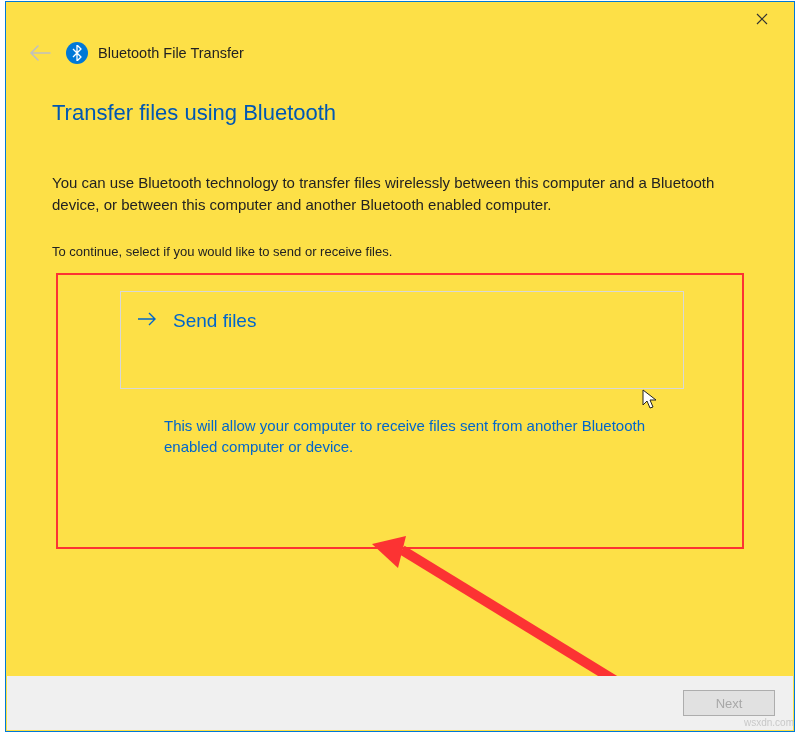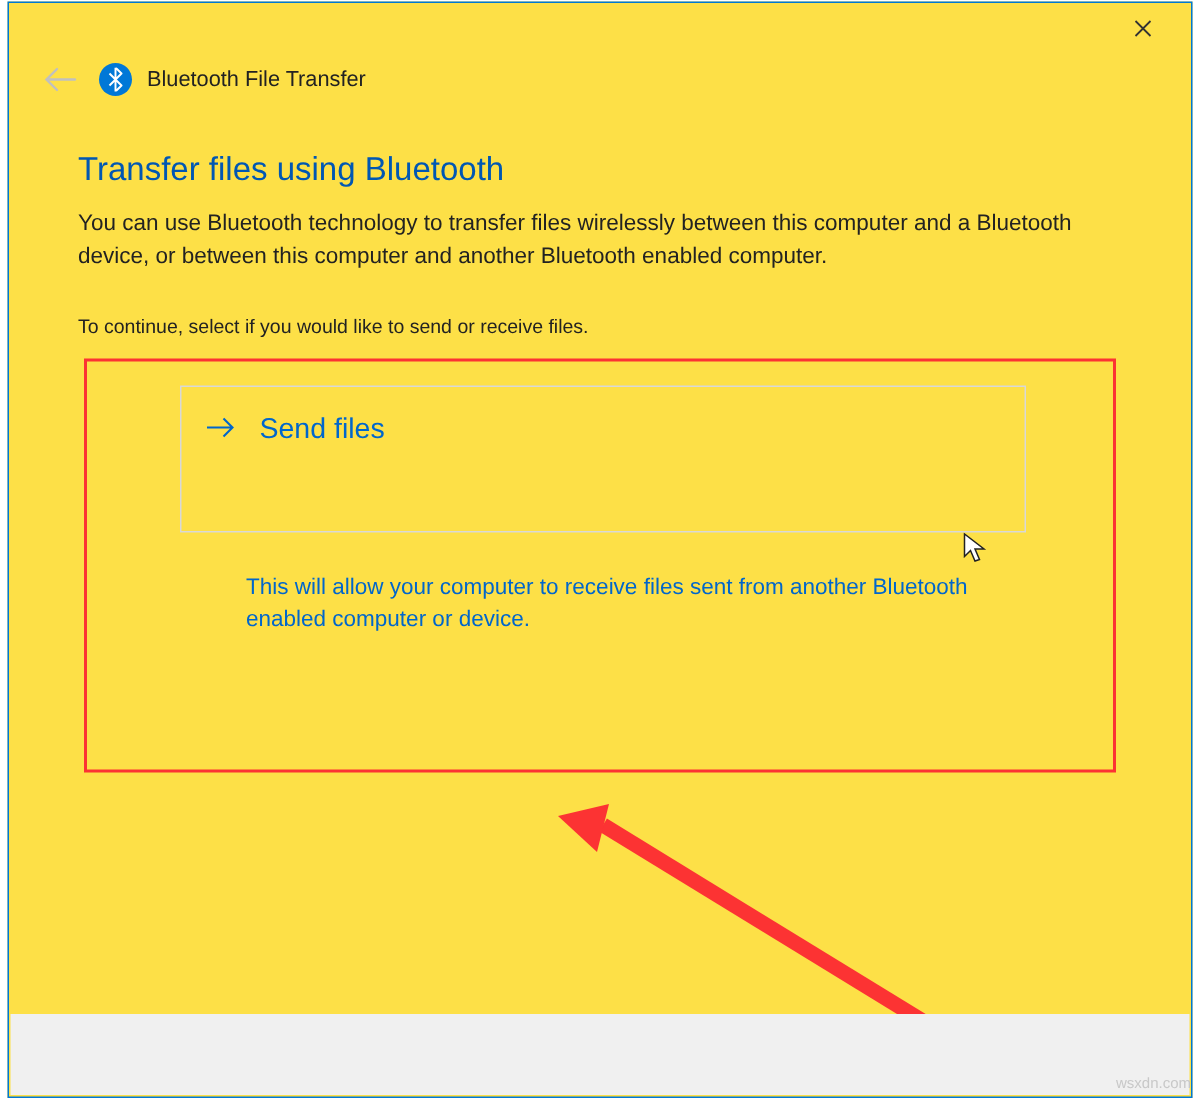--- a/index.html
+++ b/index.html
@@ -66,21 +66,21 @@
       font-size: 14.5px;
       color: #222;
     }
     .content {
       padding: 24px 46px 10px 46px;
     }
     .heading {
       color: #0057b3;
       font-weight: 400;
       font-size: 22px;
-      margin-bottom: 12px;
+      margin-bottom: 46px;
     }
     .description {
       font-size: 15px;
       color: #222;
       line-height: 1.45;
       margin-bottom: 28px;
     }
     .instruction {
       font-size: 13px;
       color: #222;
@@ -243,17 +243,18 @@
     <defs>
       <marker id="ah" markerWidth="14" markerHeight="14" refX="3" refY="7" orient="auto">
         <path d="M0 0 L14 7 L0 14 Z" fill="#fc3333"></path>
       </marker>
     </defs>
     <line x1="290" y1="178" x2="42" y2="26" stroke="#fc3333" stroke-width="10"></line>
     <path d="M46 12 L12 20 L38 44 Z" fill="#fc3333"></path>
   </svg>
 
   <div class="footer">
+    <button class="btn" disabled="">Next</button>
   </div>
 
 </div>
 
 <div class="watermark">wsxdn.com</div>
 
 </body></html>

